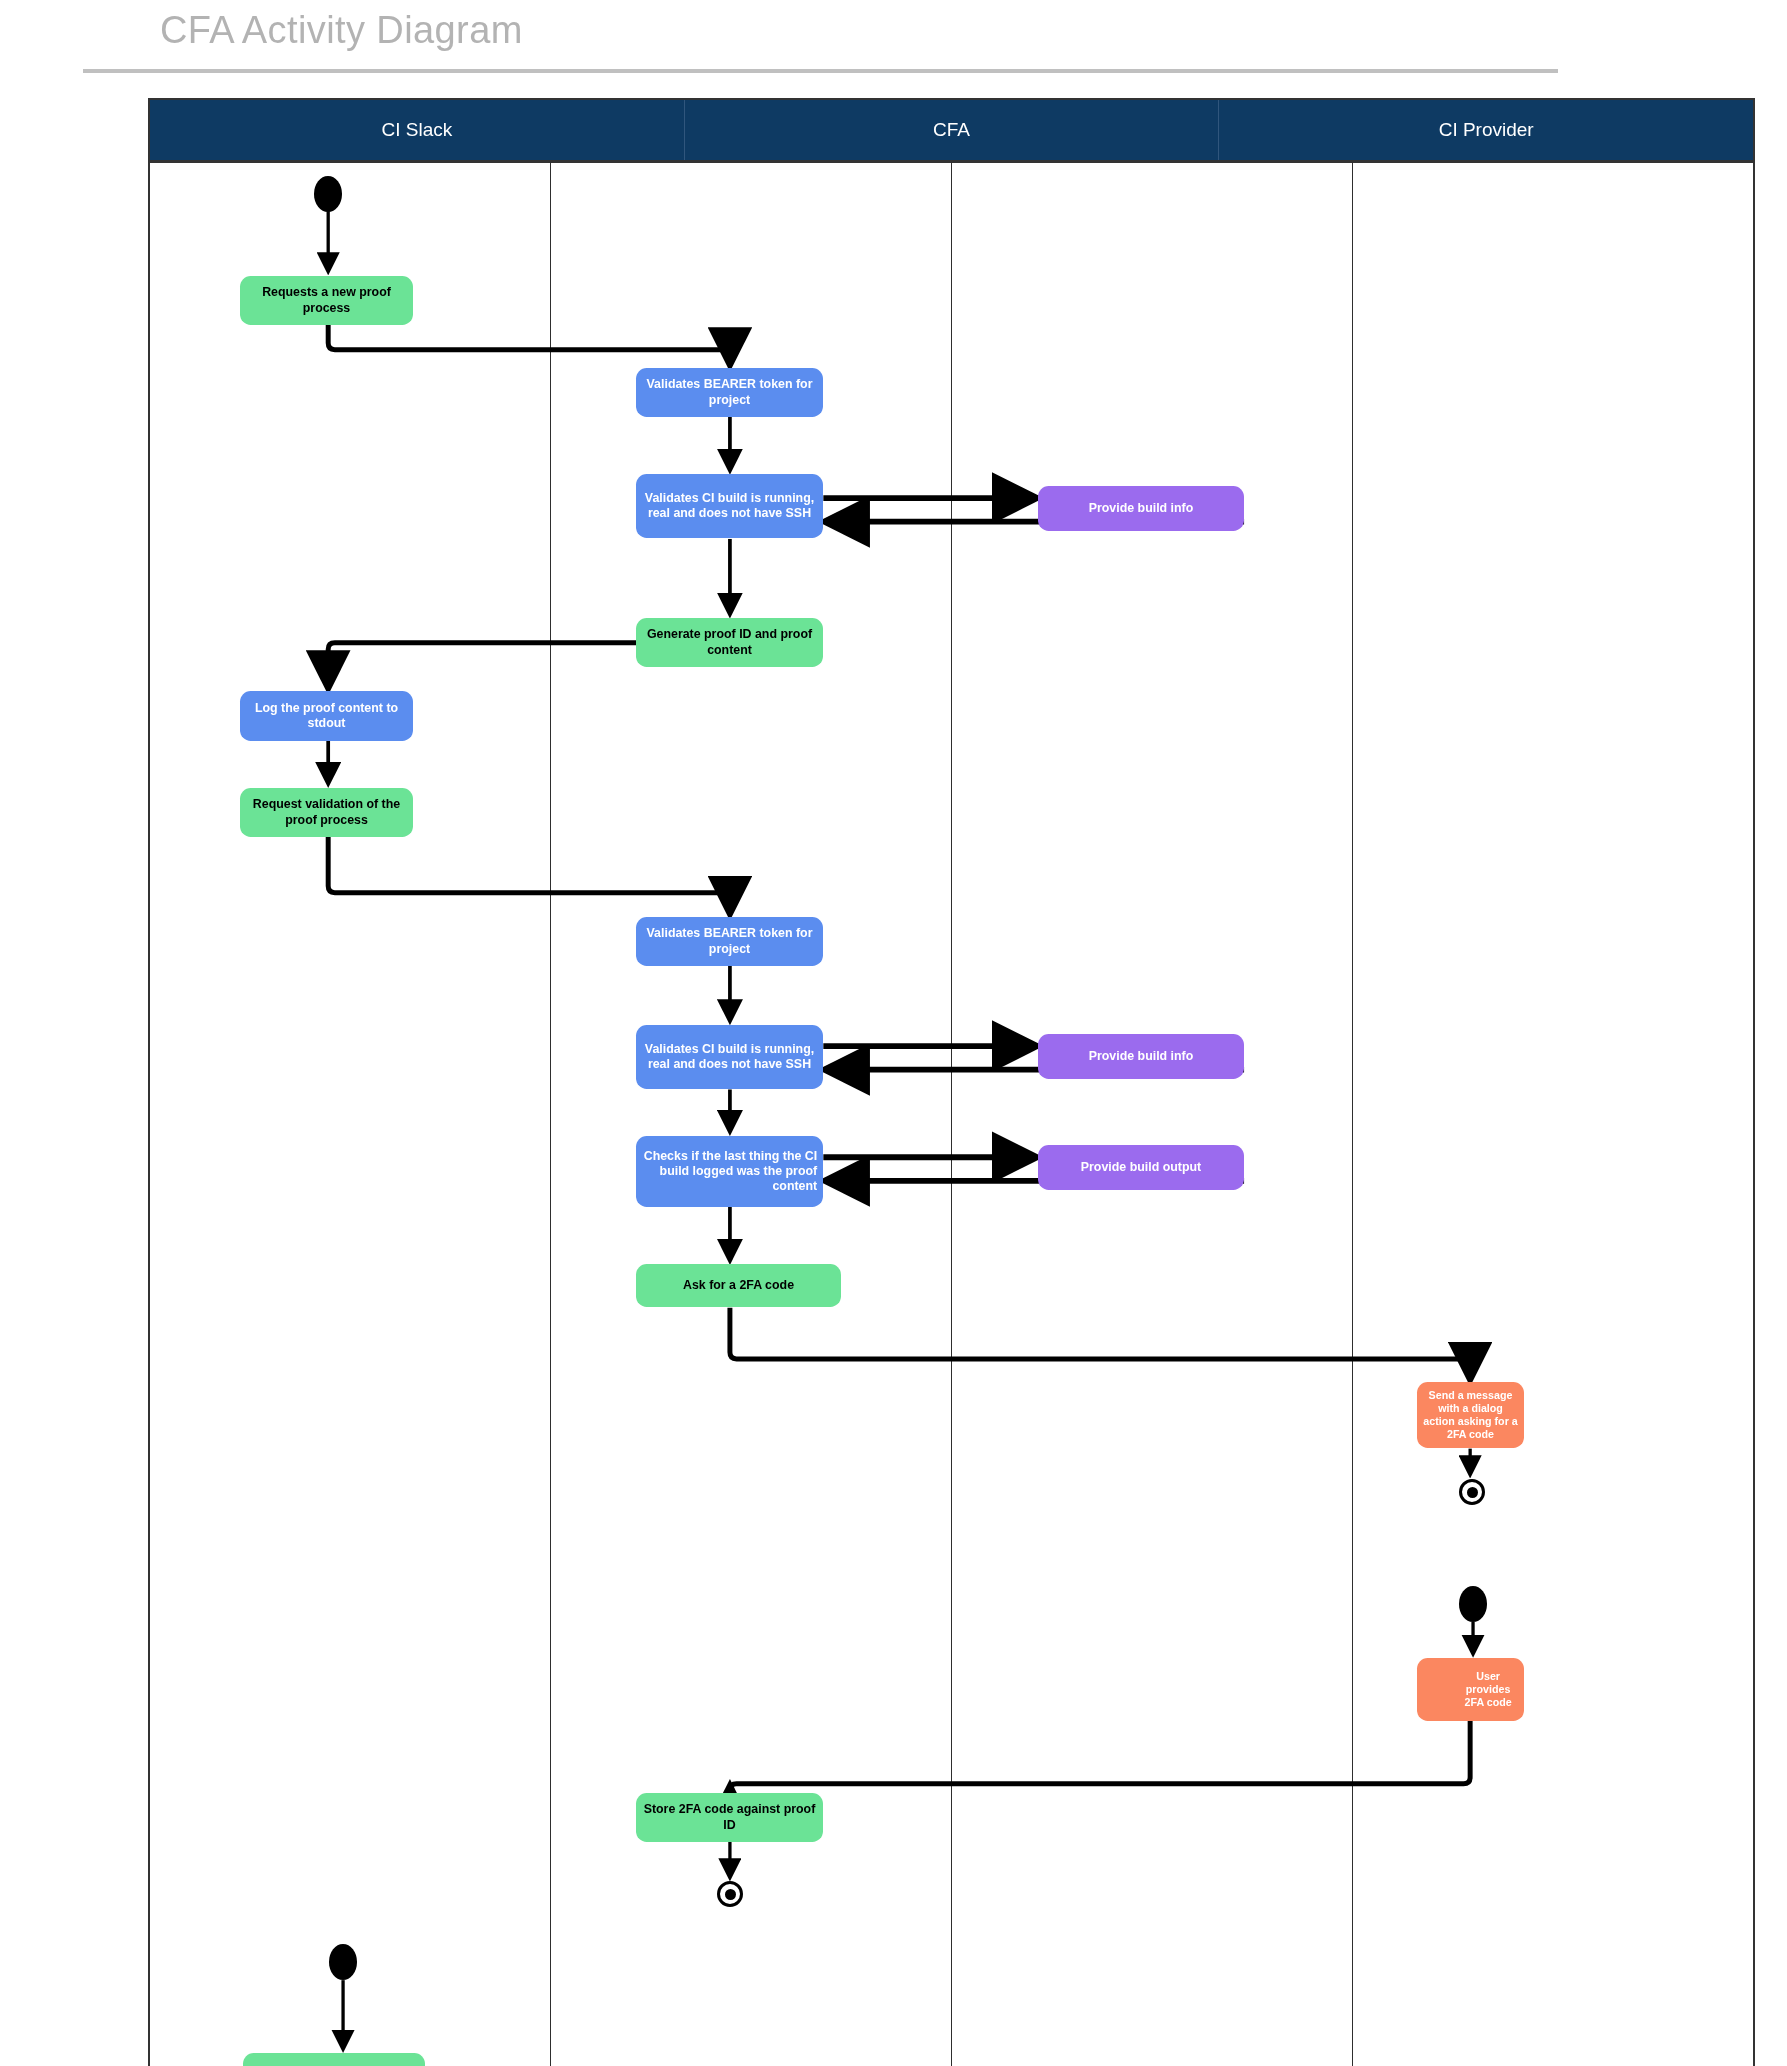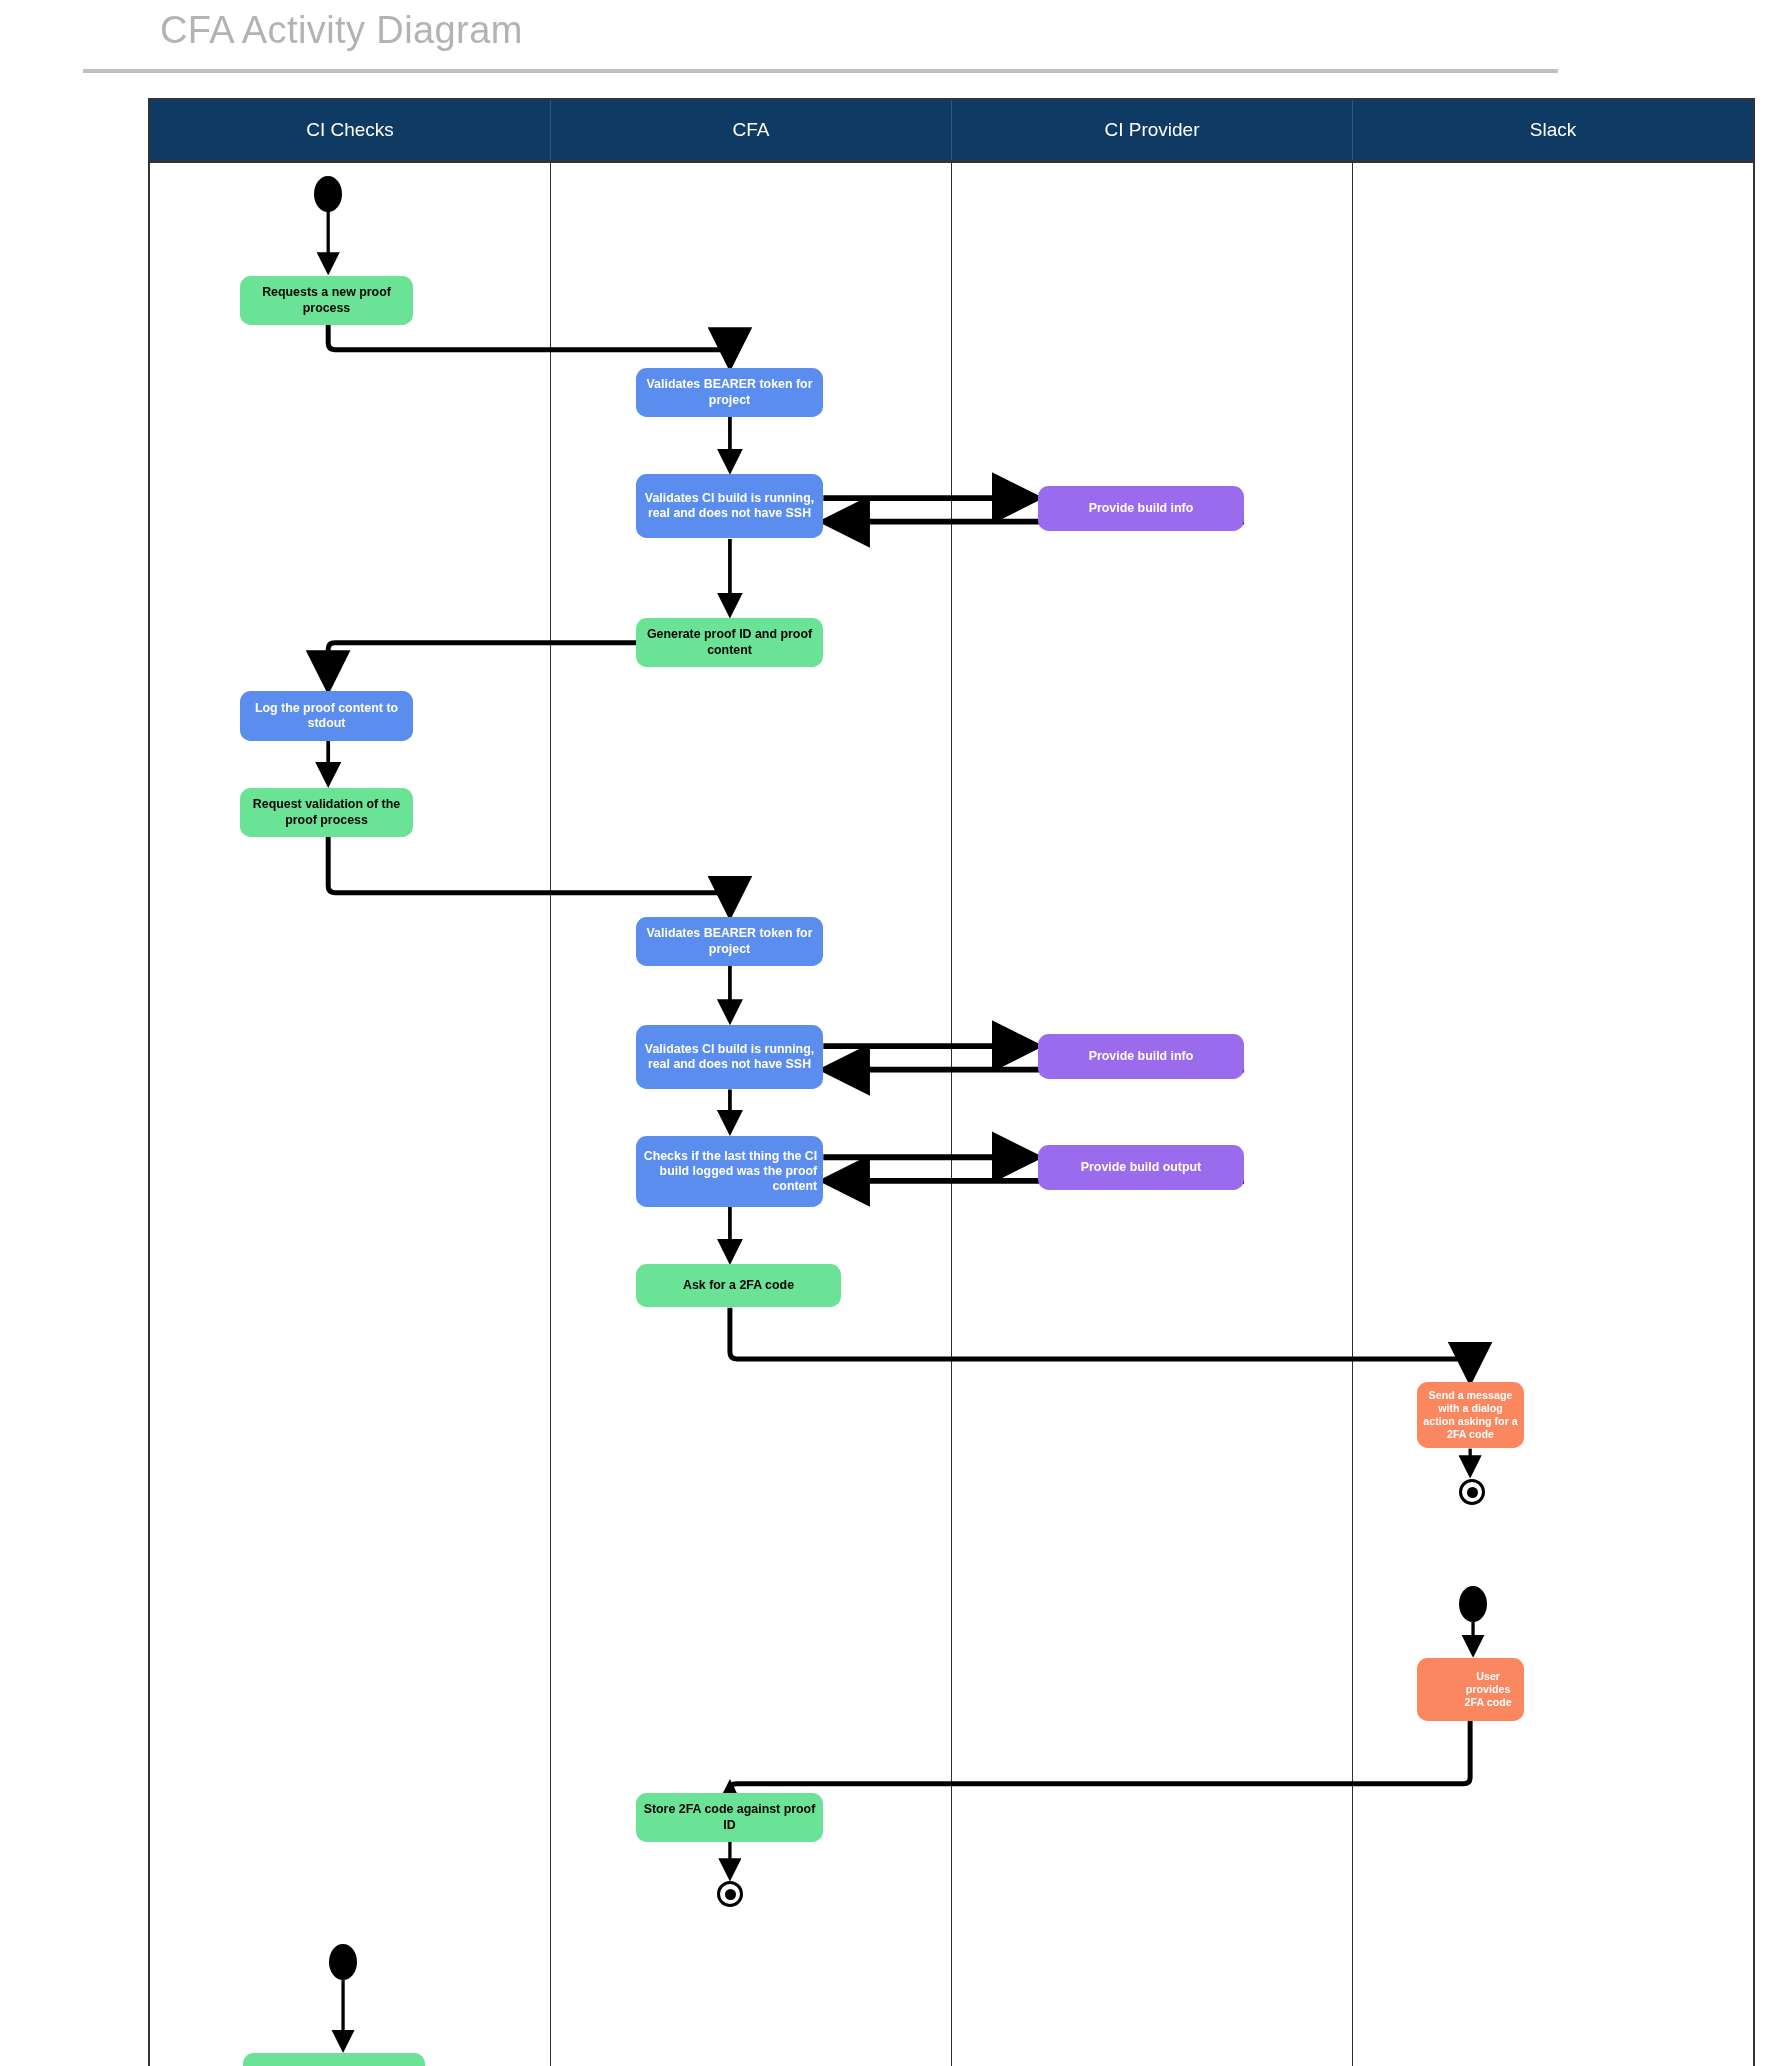--- a/index.html
+++ b/index.html
@@ -43,24 +43,23 @@
 <body>
 
 <div id="page">
 
   <div id="title">CFA Activity Diagram</div>
   <div id="title-rule"></div>
 
   <div id="board">
 
     <div id="lanes-header">
-      <div class="lane-head">CI Checks</div>
+      <div class="lane-head">CI Slack</div>
       <div class="lane-head">CFA</div>
       <div class="lane-head">CI Provider</div>
-      <div class="lane-head">Slack</div>
     </div>
     <div id="header-rule"></div>
 
     <div id="lane-cols">
       <div class="lane-col"></div>
       <div class="lane-col"></div>
       <div class="lane-col"></div>
       <div class="lane-col"></div>
     </div>
   </div>

